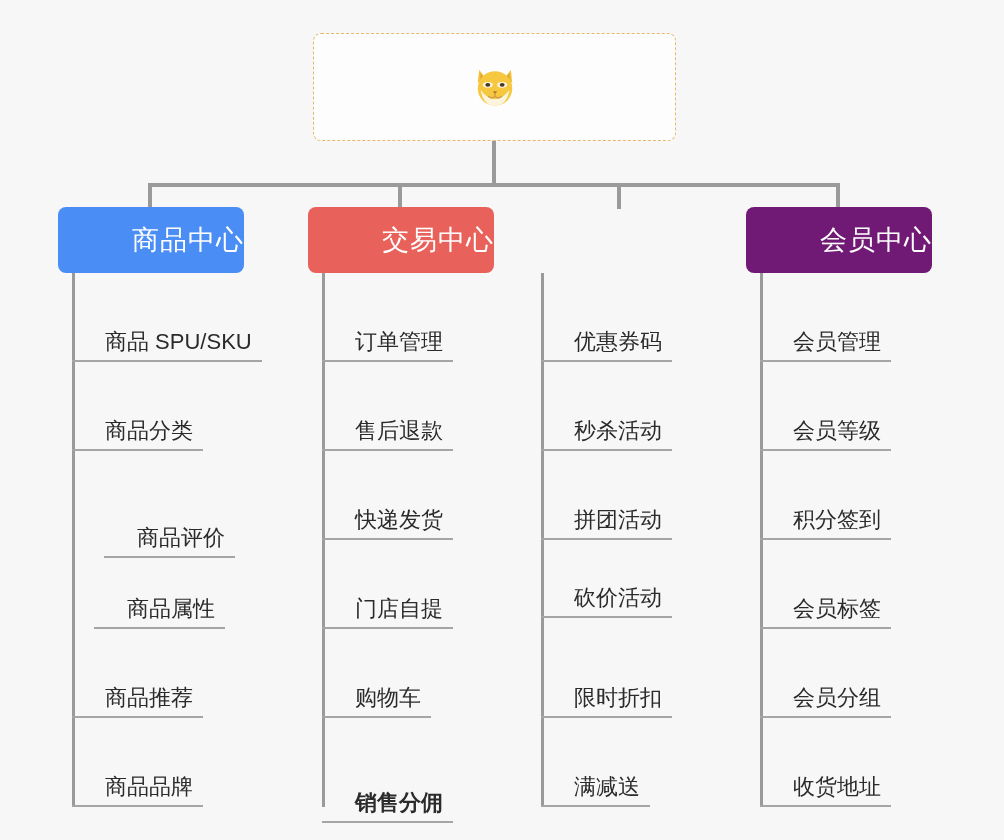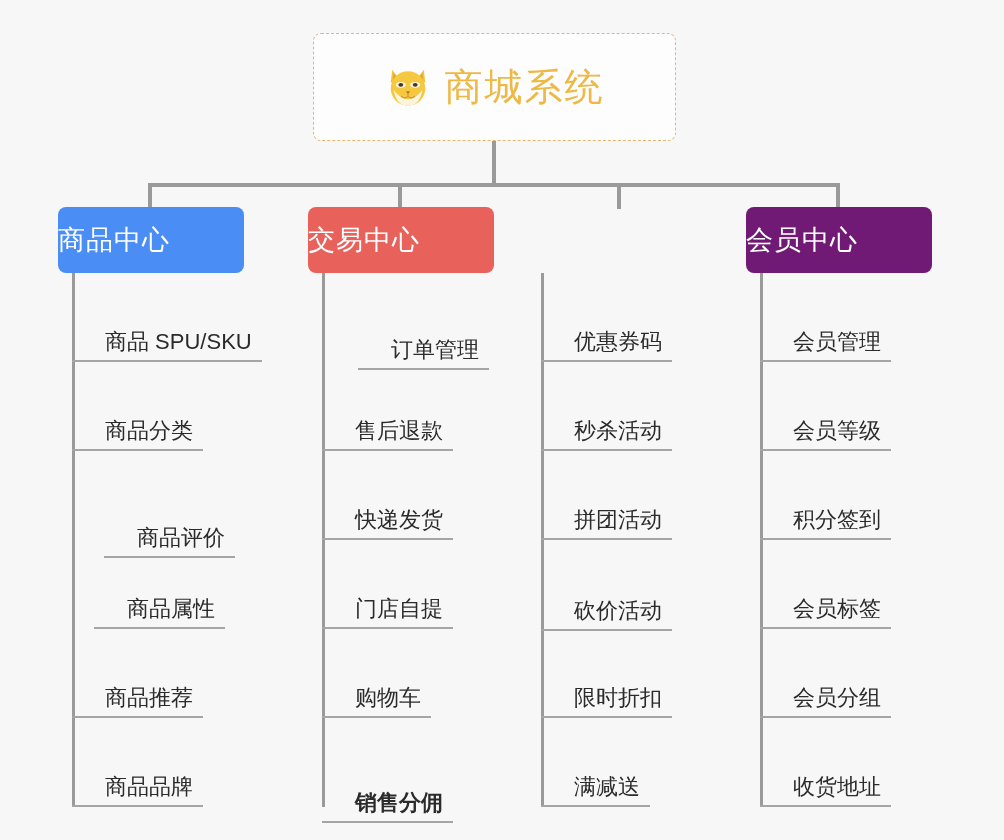--- a/index.html
+++ b/index.html
@@ -40,21 +40,21 @@
   .conn{position:absolute;background:#9a9a9a;}
   .conn-v-root{width:4px;height:44px;left:492px;top:141px;}
   .conn-h{height:4px;left:148px;top:183px;width:692px;}
   .conn-v-drop{width:4px;height:26px;top:183px;}
 
   
   .cat{
     position:absolute;
     width:186px;height:66px;
     border-radius:8px;
-    display:flex;align-items:center;justify-content:flex-start;
+    display:flex;align-items:center;justify-content:flex-end;
     box-sizing:border-box;
   }
   .cat-label{
     color:#ffffff;
     font-size:27px;
     letter-spacing:1px;
     line-height:1;
     white-space:nowrap;
   }
 
@@ -99,21 +99,20 @@
       <circle cx="32" cy="34" r="24" fill="#f5c840"></circle>
       <path d="M8 36 a24 24 0 0 0 48 0 a24 24 0 0 1 -48 0 Z" fill="#f5c840"></path>
       <path d="M12 36 q20 26 40 0 q-4 22 -20 22 q-16 0 -20 -22 Z" fill="#fdf4de"></path>
       <ellipse cx="22" cy="29" rx="7" ry="4" fill="#fdf4de"></ellipse>
       <ellipse cx="42" cy="29" rx="7" ry="4" fill="#fdf4de"></ellipse>
       <ellipse cx="22" cy="29" rx="3.4" ry="2.6" fill="#4a3520"></ellipse>
       <ellipse cx="42" cy="29" rx="3.4" ry="2.6" fill="#4a3520"></ellipse>
       <path d="M29 38 h6 l-3 4 Z" fill="#b07a2c"></path>
       <path d="M32 42 v3 M32 45 q-5 4 -9 0 M32 45 q5 4 9 0" stroke="#c9954a" stroke-width="1.6" fill="none" stroke-linecap="round"></path>
     </svg>
-    <span class="root-title">商城系统</span>
   </div>
 
   <div class="conn conn-v-root" style="background: rgb(154, 154, 154);"></div>
   <div class="conn conn-h" style="background: rgb(154, 154, 154);"></div>
   <div class="conn conn-v-drop" style="left: 148px; background: rgb(154, 154, 154);"></div>
   <div class="conn conn-v-drop" style="left: 398px; background: rgb(154, 154, 154);"></div>
   <div class="conn conn-v-drop" style="left: 617px; background: rgb(154, 154, 154);"></div>
   <div class="conn conn-v-drop" style="left: 836px; background: rgb(154, 154, 154);"></div>
 
   <div class="cat" id="cat0" style="left: 58px; top: 207px; background: rgb(74, 142, 245);">
@@ -142,21 +141,21 @@
       </div>
       <div class="item" style="top: 356px;">
         <span class="item-label">商品推荐</span>
       </div>
       <div class="item" style="top: 445px;">
         <span class="item-label">商品品牌</span>
       </div>
     </div>
   <div class="col" id="col1" style="left:322px;">
     <div class="col-stem" style="height: 534px; background: rgb(154, 154, 154);"></div>
-  <div class="item" style="top: 8px; padding-left: 36px;">
+  <div class="item" style="top: 0px;">
         <span class="item-label">订单管理</span>
       </div>
       <div class="item" style="top: 89px;">
         <span class="item-label">售后退款</span>
       </div>
       <div class="item" style="top: 178px;">
         <span class="item-label">快递发货</span>
       </div>
       <div class="item" style="top: 267px;">
         <span class="item-label">门店自提</span>
@@ -172,21 +171,21 @@
     <div class="col-stem" style="height: 534px; background: rgb(154, 154, 154);"></div>
   <div class="item" style="top: 0px;">
         <span class="item-label">优惠券码</span>
       </div>
       <div class="item" style="top: 89px; align-items: flex-end;">
         <span class="item-label">秒杀活动</span>
       </div>
       <div class="item" style="top: 178px;">
         <span class="item-label">拼团活动</span>
       </div>
-      <div class="item" style="top: 269px;">
+      <div class="item" style="top: 256px;">
         <span class="item-label">砍价活动</span>
       </div>
       <div class="item" style="top: 356px;">
         <span class="item-label">限时折扣</span>
       </div>
       <div class="item" style="top: 445px;">
         <span class="item-label">满减送</span>
       </div>
     </div>
   <div class="col" id="col3" style="left:760px;">

